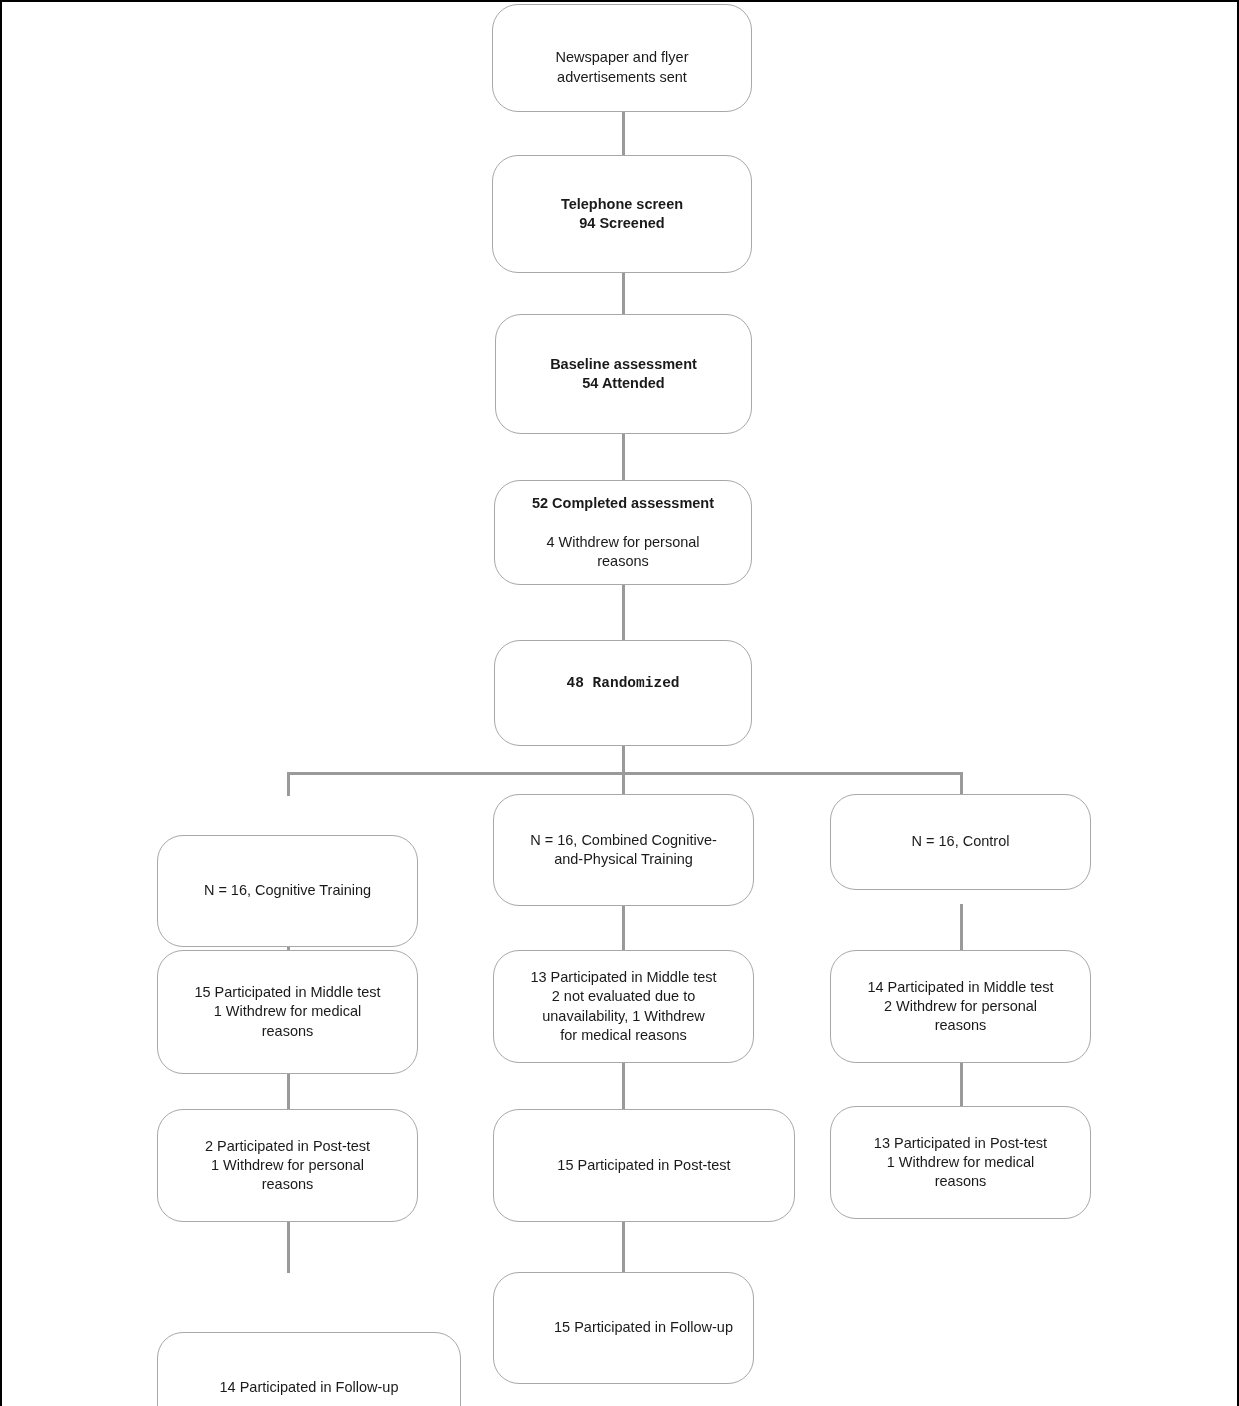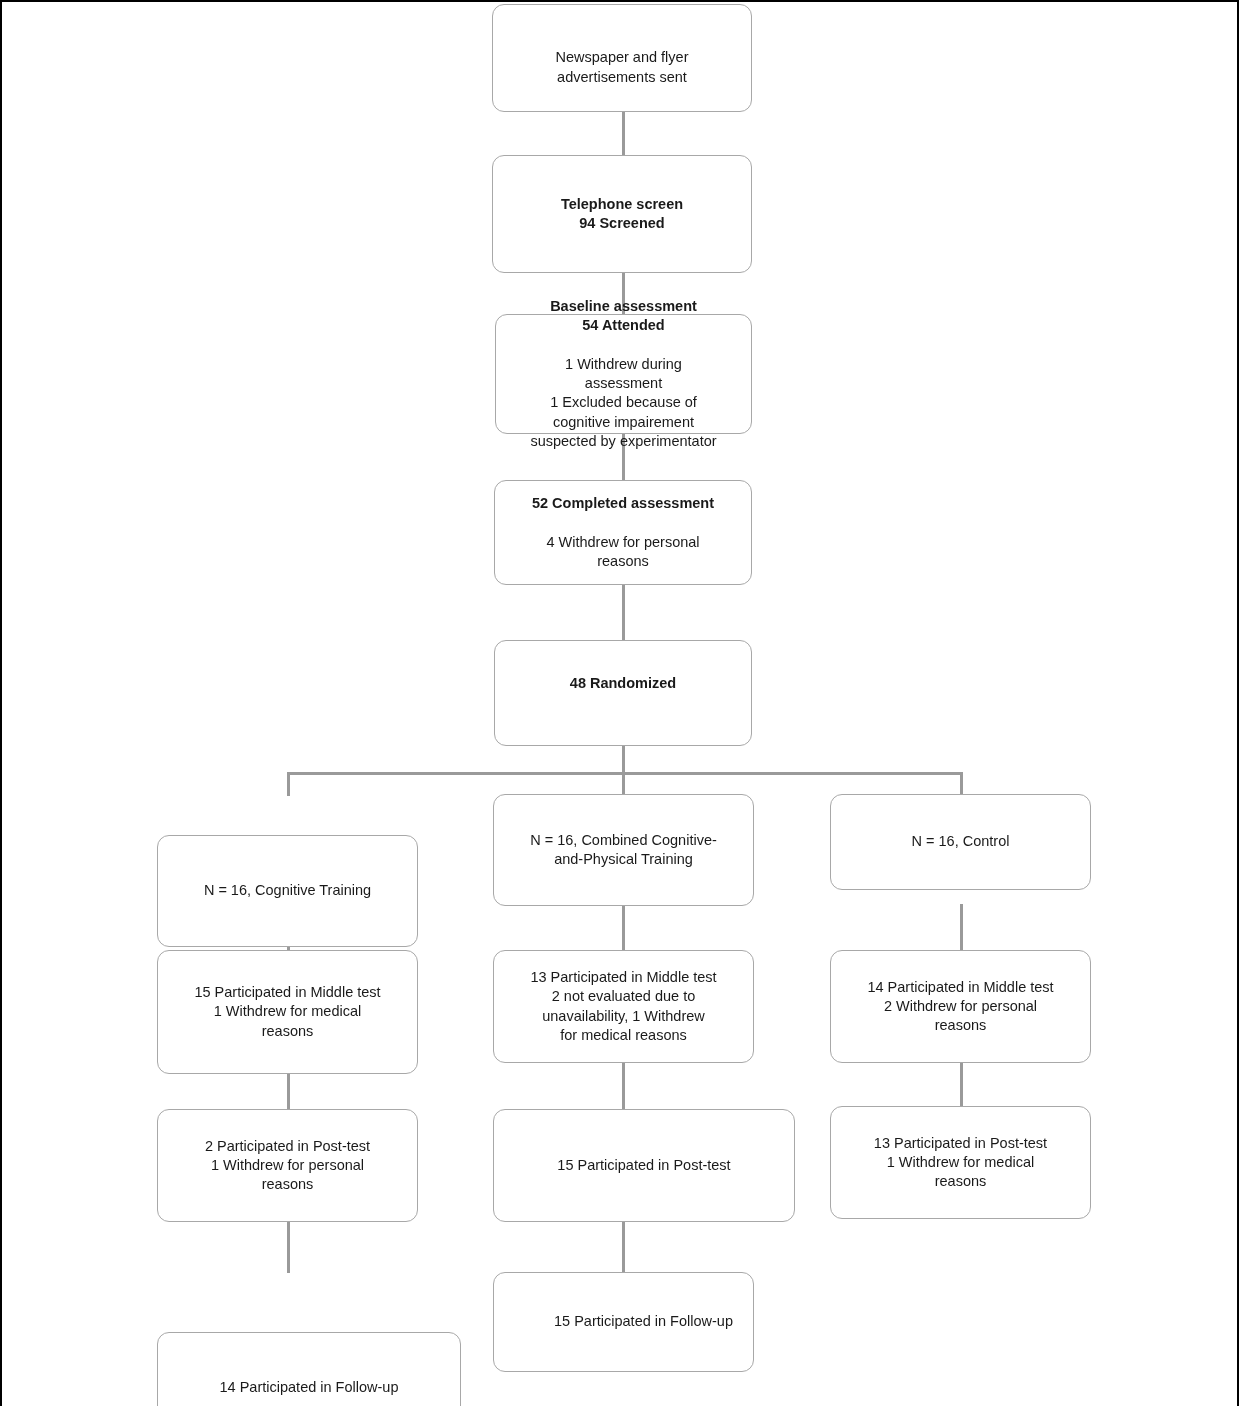--- a/index.html
+++ b/index.html
@@ -20,21 +20,21 @@
     border-top: 2px solid #000000;
     border-right: 2px solid #000000;
     border-bottom: none;
     box-sizing: border-box;
     overflow: hidden;
   }
   .node {
     position: absolute;
     box-sizing: border-box;
     border: 1.5px solid #a8a8a8;
-    border-radius: 12px;
+    border-radius: 26px;
     background: #ffffff;
     display: flex;
     align-items: center;
     justify-content: center;
     z-index: 3;
   }
   .node-text {
     width: 100%;
     padding: 0 10px;
     box-sizing: border-box;
@@ -103,37 +103,32 @@
     <div class="node-text">
       <span class="hd">Telephone screen
 94 Screened</span>
     </div>
   </div>
 
   <div class="node" style="left:493px; top:312px; width:257px; height:120px;">
     <div class="node-text">
       <span class="hd">Baseline assessment
 54 Attended</span>
-      <span class="bdy">1 Withdrew during
-assessment
-1 Excluded because of
-cognitive impairement
-suspected by experimentator</span>
     </div>
   </div>
 
   <div class="node" style="left:492px; top:478px; width:258px; height:105px;">
     <div class="node-text">
       <span class="hd">52 Completed assessment</span>
       <span class="bdy">4 Withdrew for personal
 reasons</span>
     </div>
   </div>
 
-  <div class="node" style="left:492px; top:638px; width:258px; height:106px;">
+  <div class="node" style="left:492px; top:638px; width:258px; height:106px;font-family:Liberation Mono, monospace;">
     <div class="node-text">
       <span class="hd">48 Randomized</span>
       
     </div>
   </div>
 
   <div class="node" style="left:155px; top:792px; width:261px; height:112px;margin-top:41px;">
     <div class="node-text">
       <span class="bdy">N = 16, Cognitive Training</span>
     </div>
@@ -198,19 +193,19 @@
 reasons</span>
     </div>
   </div>
 
   <div class="node" style="left:155px; top:1330px; width:304px; height:112px;">
     <div class="node-text">
       <span class="bdy">14 Participated in Follow-up</span>
     </div>
   </div>
 
-  <div class="node" style="left:491px; top:1270px; width:261px; height:100px;padding-left:40px;">
+  <div class="node" style="left:491px; top:1270px; width:261px; height:112px;padding-left:40px;">
     <div class="node-text">
       <span class="bdy">15 Participated in Follow-up</span>
     </div>
   </div>
 
 </div>
 
 </body></html>

